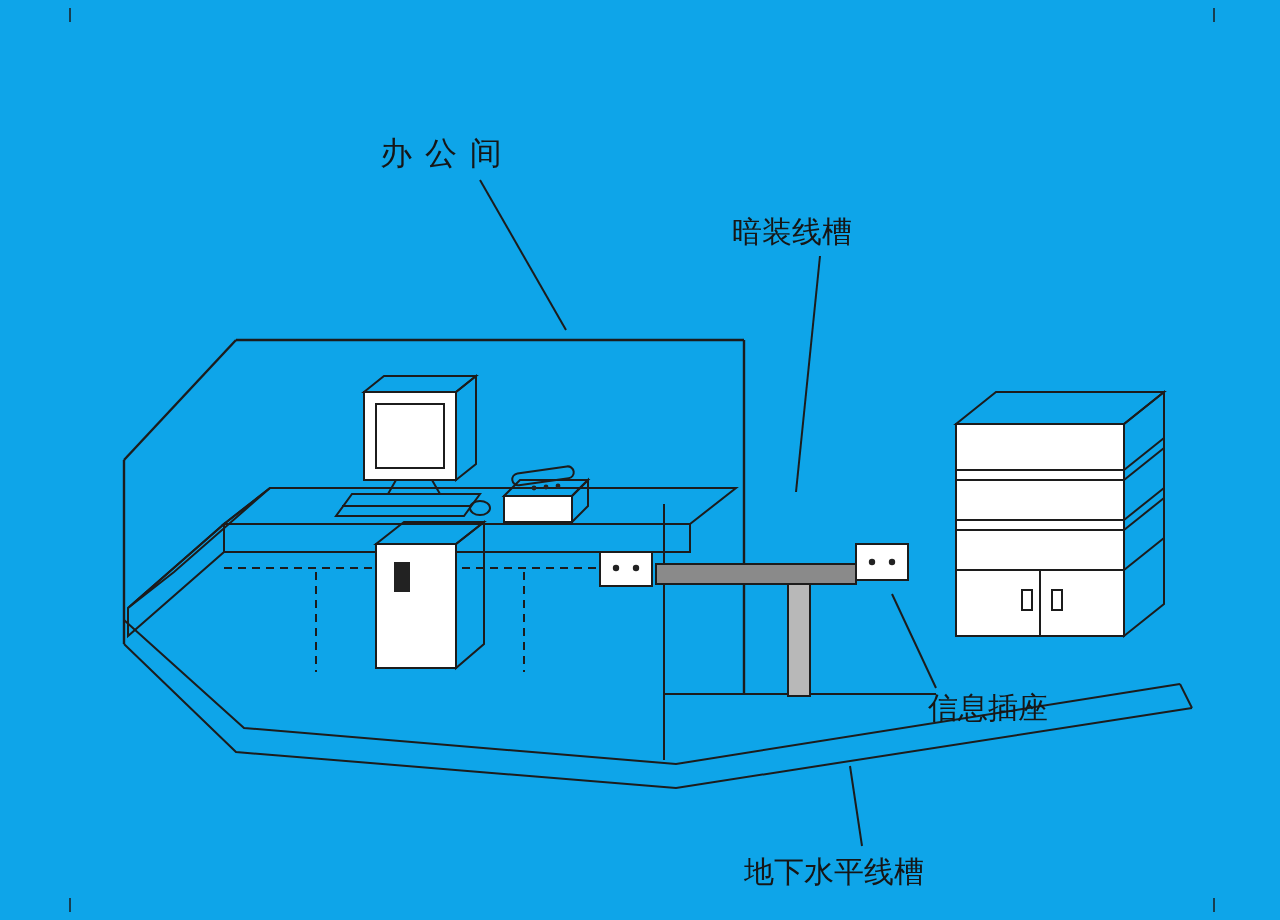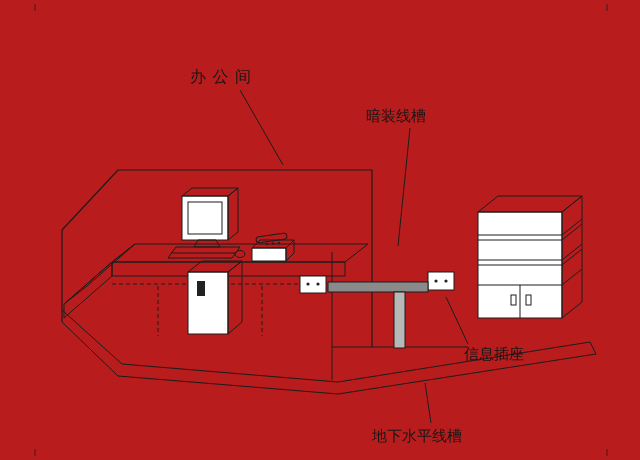--- a/index.html
+++ b/index.html
@@ -1,16 +1,16 @@
 <!DOCTYPE html>
 <html><head>
 <meta charset="utf-8">
 <style>
   html,body{margin:0;padding:0;background:#ffffff;}
-  .stage{position:relative;width:640px;height:460px;background:#b91c1c;overflow:hidden;
+  .stage{position:relative;width:640px;height:460px;background:#0ea5e9;overflow:hidden;
          font-family:"Liberation Sans", sans-serif;}
   svg{position:absolute;left:0;top:0;}
   .ln{fill:none;stroke-width:1;}
   .ln2{fill:none;stroke-width:1.2;}
   .dash{fill:none;stroke-width:1;stroke-dasharray:4 3;}
   .whitefill{fill:#ffffff;stroke-width:1;}
   .lbl{fill:#161616;stroke:none;font-family:"Liberation Sans", sans-serif;font-weight:500;}
   .lbl-lg{font-size:16px;letter-spacing:1px;}
   .lbl-md{font-size:15px;}
   .dark{fill:#222222;stroke:none;}

